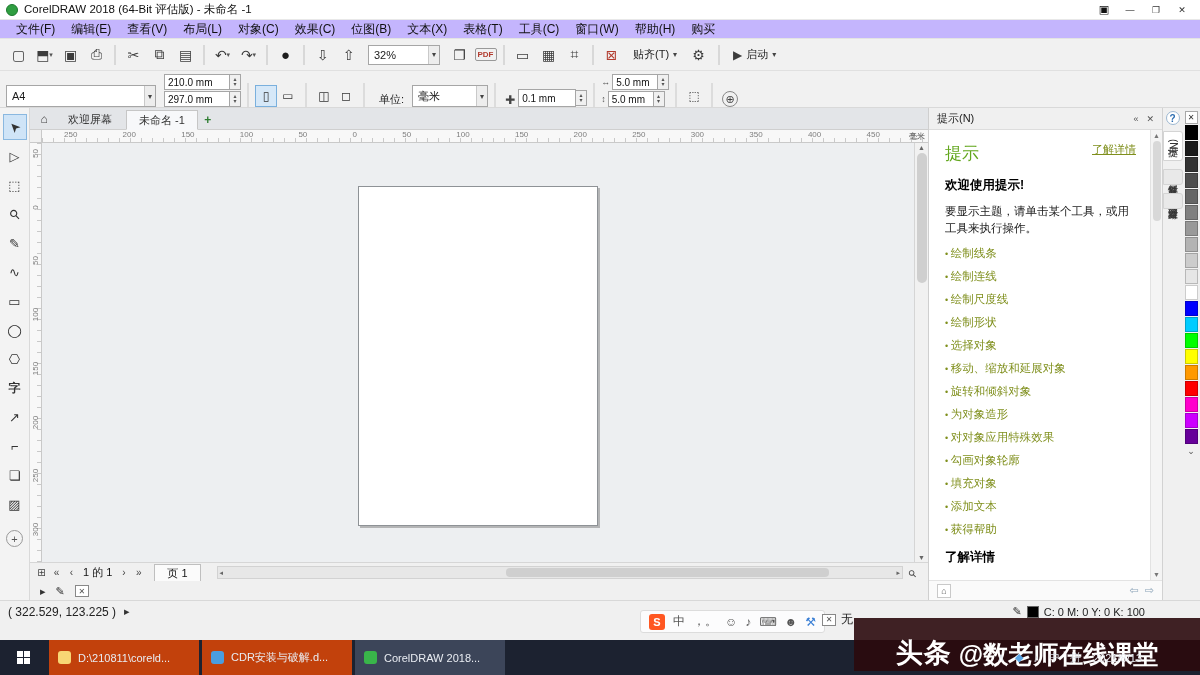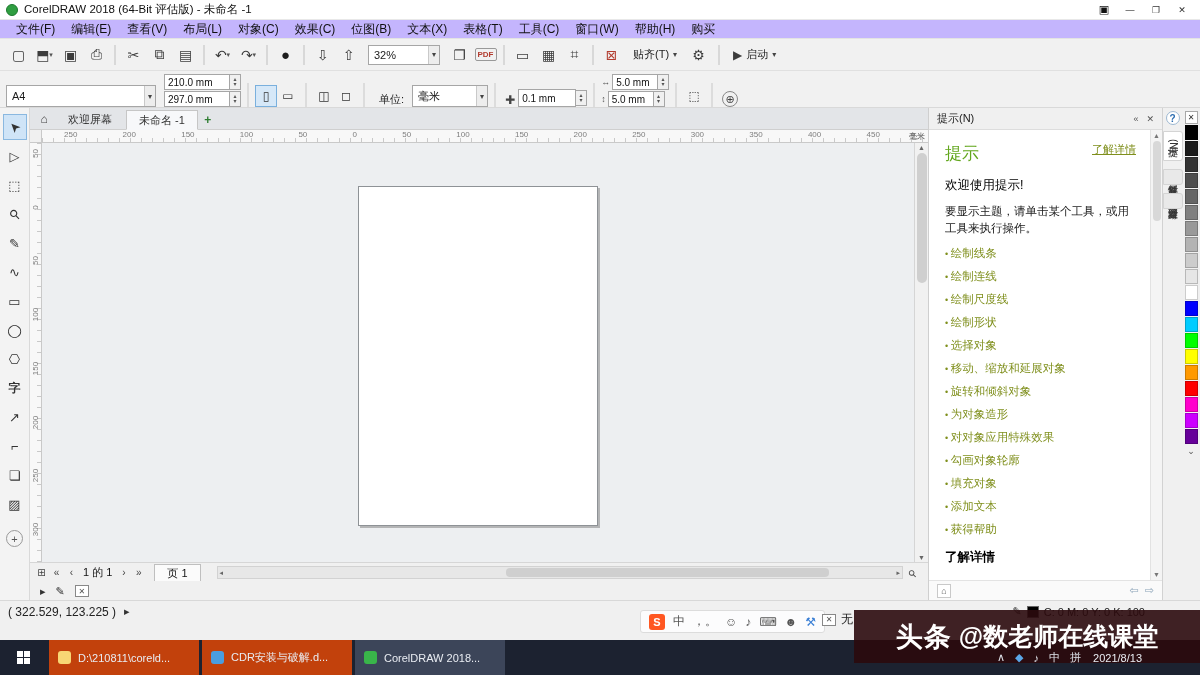--- a/index.html
+++ b/index.html
@@ -107,21 +107,21 @@
 
 
 .docker{width:234px;background:#fff;border-left:1px solid #cfcfcf;display:flex;flex-direction:column}
 .docker-header{height:22px;background:#f0f0f0;border-bottom:1px solid #ddd;display:flex;align-items:center;padding:0 8px;font-size:11px;gap:8px;color:#222}
 .docker-title{flex:1}
 .dock-btn{font-size:9px;color:#555}
 .docker-body{flex:1;position:relative;padding:12px 26px 0 16px;overflow:hidden}
 .tips-top{display:flex;margin-bottom:12px}
 .tips-title{font-size:17px;color:#63a71e}
 .learn-link{margin-left:auto;width:46px;font-size:11px;color:#7f8f1c;text-decoration:underline;text-align:right;line-height:1.3}
-.tips-heading2{font-weight:normal;font-size:12.5px;margin-bottom:9px;color:#000}
+.tips-heading2{font-weight:bold;font-size:12.5px;margin-bottom:9px;color:#000}
 .tips-body{font-size:11.5px;line-height:1.5;color:#1a1a1a;margin-bottom:8px}
 .tips-body.intro{margin-bottom:3px}
 .tip-link{font-size:11.5px;color:#7f8f1c;margin:8px 0;white-space:nowrap}
 .tip-link::before{content:"• ";font-size:9px}
 .tips-footer-heading{font-weight:bold;font-size:12.5px;margin-top:12px;color:#000}
 .dscroll{position:absolute;right:0;top:0;bottom:0;width:12px;background:#f4f4f4;border-left:1px solid #e2e2e2;display:flex;flex-direction:column;align-items:center;padding:2px 0;font-size:7px;color:#777}
 .dthumb{width:8px;height:80px;background:#d8d8d8;border-radius:4px;margin-top:2px}
 .docker-footer{height:20px;border-top:1px solid #e3e3e3;background:#fafafa;display:flex;align-items:center;padding:0 8px}
 .basket{width:14px;height:14px;border:1px solid #c9c9c9;background:#fff;display:flex;align-items:center;justify-content:center;font-size:9px;color:#444}
 .nav-arrows{margin-left:auto;display:flex;gap:6px;font-size:11px;color:#8ba3b8}
@@ -160,21 +160,21 @@
 .task-item.active{background:#3c4559}
 .task-icon{width:13px;height:13px;border-radius:3px;flex:none;background:#888}
 .task-label{white-space:nowrap;overflow:hidden}
 .tray{position:absolute;right:58px;top:0;height:35px;display:flex;align-items:center;gap:12px;z-index:6;color:#e9ecf2}
 .tray-icons-wrap{display:flex;gap:10px;align-items:center}
 .tray-icon{font-size:11px;color:#dfe3ea}
 [data-name="security-tray-icon"]{color:#5aa7e8}
 .clock{font-size:11px}
 
 
-.watermark{position:absolute;right:0;bottom:12px;width:346px;height:53px;background:rgba(43,10,13,.9);z-index:5;display:flex;align-items:center;justify-content:center;gap:7px;padding-top:0;color:#fff}
+.watermark{position:absolute;right:0;bottom:4px;width:346px;height:53px;background:rgba(43,10,13,.9);z-index:5;display:flex;align-items:flex-end;justify-content:center;gap:7px;padding-top:0;color:#fff}
 .wm-brand{font-size:27px;font-weight:bold;letter-spacing:1px}
 .wm-handle{font-size:25px;font-weight:bold}
 </style>
 </head>
 <body>
 
 <div class="titlebar" data-name="title-bar">
   <span class="app-logo" data-name="coreldraw-logo-icon"></span>
   <span class="title-text" data-name="window-title">CorelDRAW 2018 (64-Bit 评估版) - 未命名 -1</span>
   <div class="win-controls" data-name="window-controls">

